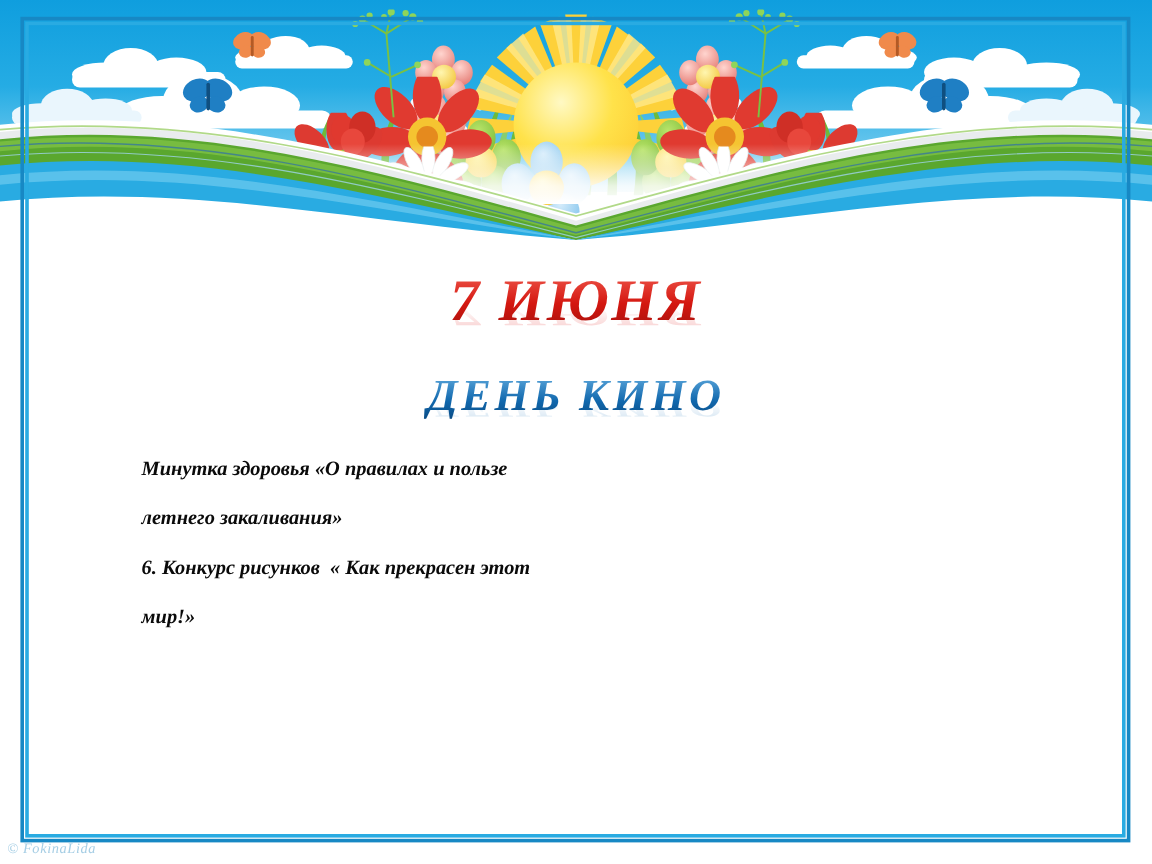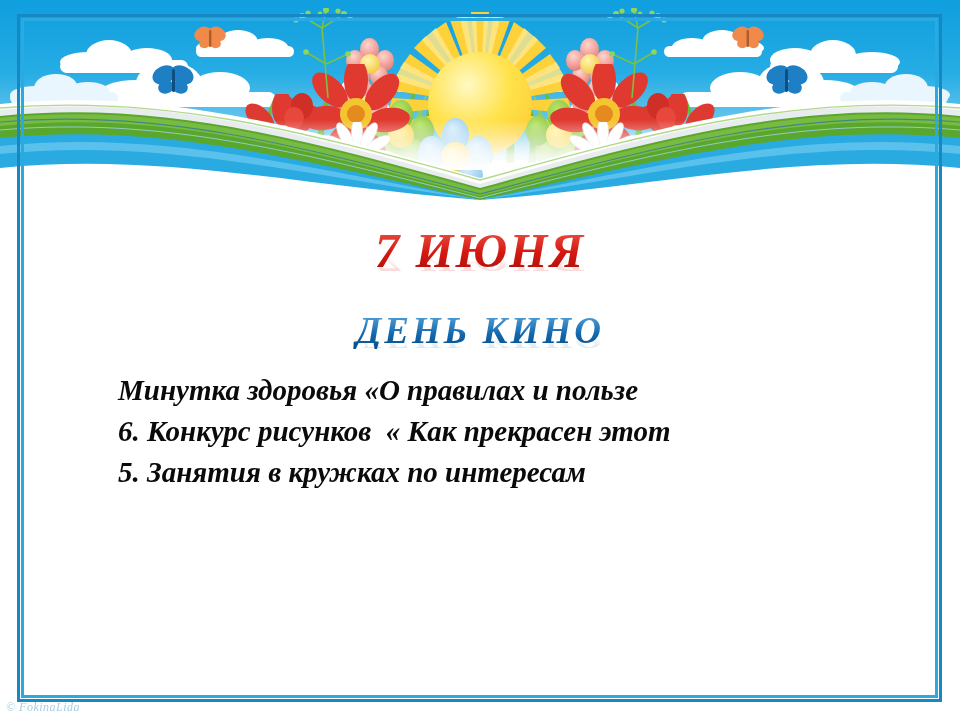--- a/index.html
+++ b/index.html
@@ -62,21 +62,21 @@
      font-family:"Liberation Serif", serif;font-style:italic;font-weight:bold;
      font-size:37px;letter-spacing:3px;line-height:1;color:#2a7cbd;
      transform:scaleY(-0.5);transform-origin:top center;
      -webkit-mask-image:linear-gradient(to bottom, rgba(0,0,0,.40), rgba(0,0,0,0) 75%);
      mask-image:linear-gradient(to bottom, rgba(0,0,0,.40), rgba(0,0,0,0) 75%);
      opacity:.5;}
 
   
   .body-text{position:absolute;left:118px;top:370px;width:760px;}
   .body-line{font-family:"Liberation Serif", serif;font-style:italic;font-weight:bold;
-     font-size:29px;color:#0a0a0a;line-height:41px;white-space:pre;}
+     font-size:17px;color:#0a0a0a;line-height:41px;white-space:pre;}
 
   
   .watermark{position:absolute;left:6px;top:700px;font-family:"Liberation Serif", serif;
      font-style:italic;font-size:12px;color:#9dc9e2;letter-spacing:.5px;opacity:.9;}
 </style>
 </head>
 <body>
 
 <div id="slide">
 
@@ -538,19 +538,20 @@
   <div class="frame-inner"></div>
 
   <div class="title-red-refl">7 ИЮНЯ</div>
   <div class="title-red">7 ИЮНЯ</div>
 
   <div class="title-blue-refl">ДЕНЬ КИНО</div>
   <div class="title-blue">ДЕНЬ КИНО</div>
 
   <div class="body-text">
     <div class="body-line">Минутка здоровья «О правилах и пользе</div>
+    <div class="body-line">летнего закаливания»</div>
     <div class="body-line">6. Конкурс рисунков  « Как прекрасен этот</div>
-    <div class="body-line">5. Занятия в кружках по интересам</div>
+    <div class="body-line">мир!»</div>
   </div>
 
   <div class="watermark">© FokinaLida</div>
 
 </div>
 
 </body></html>

